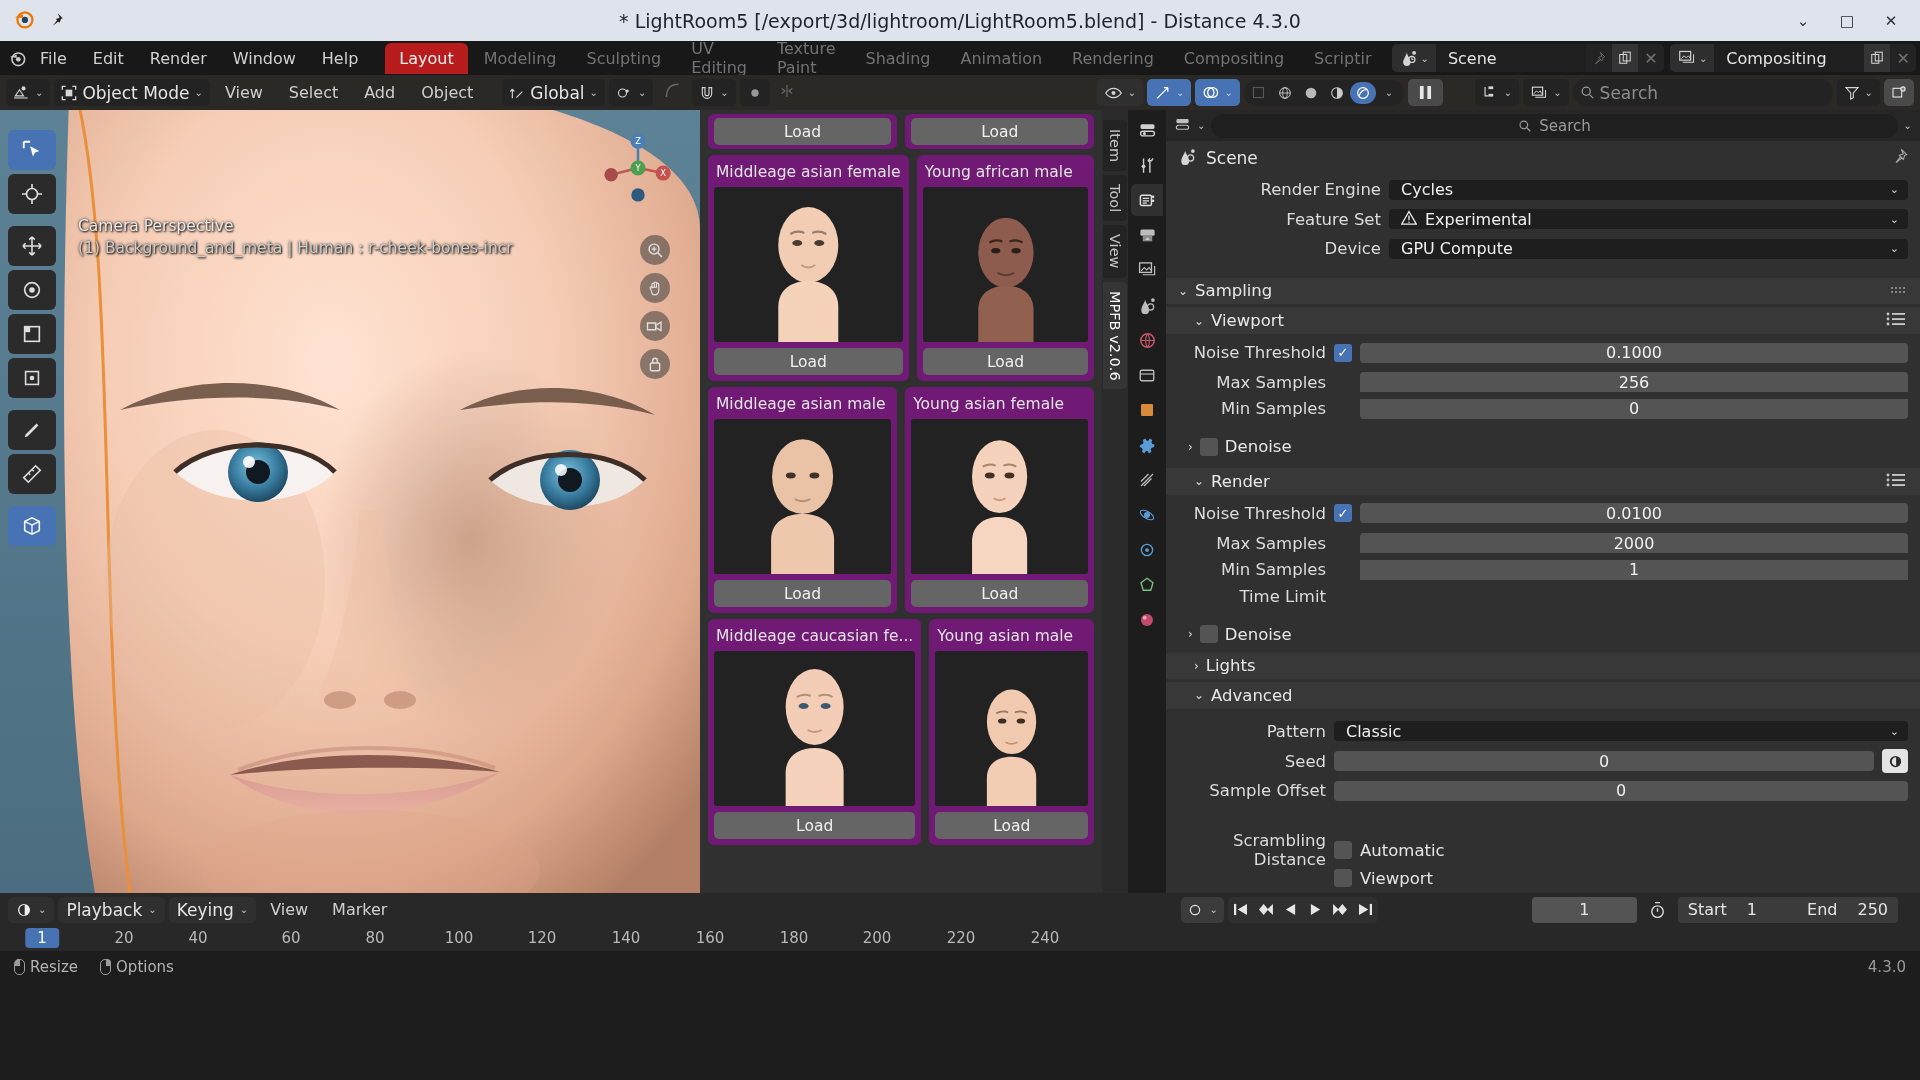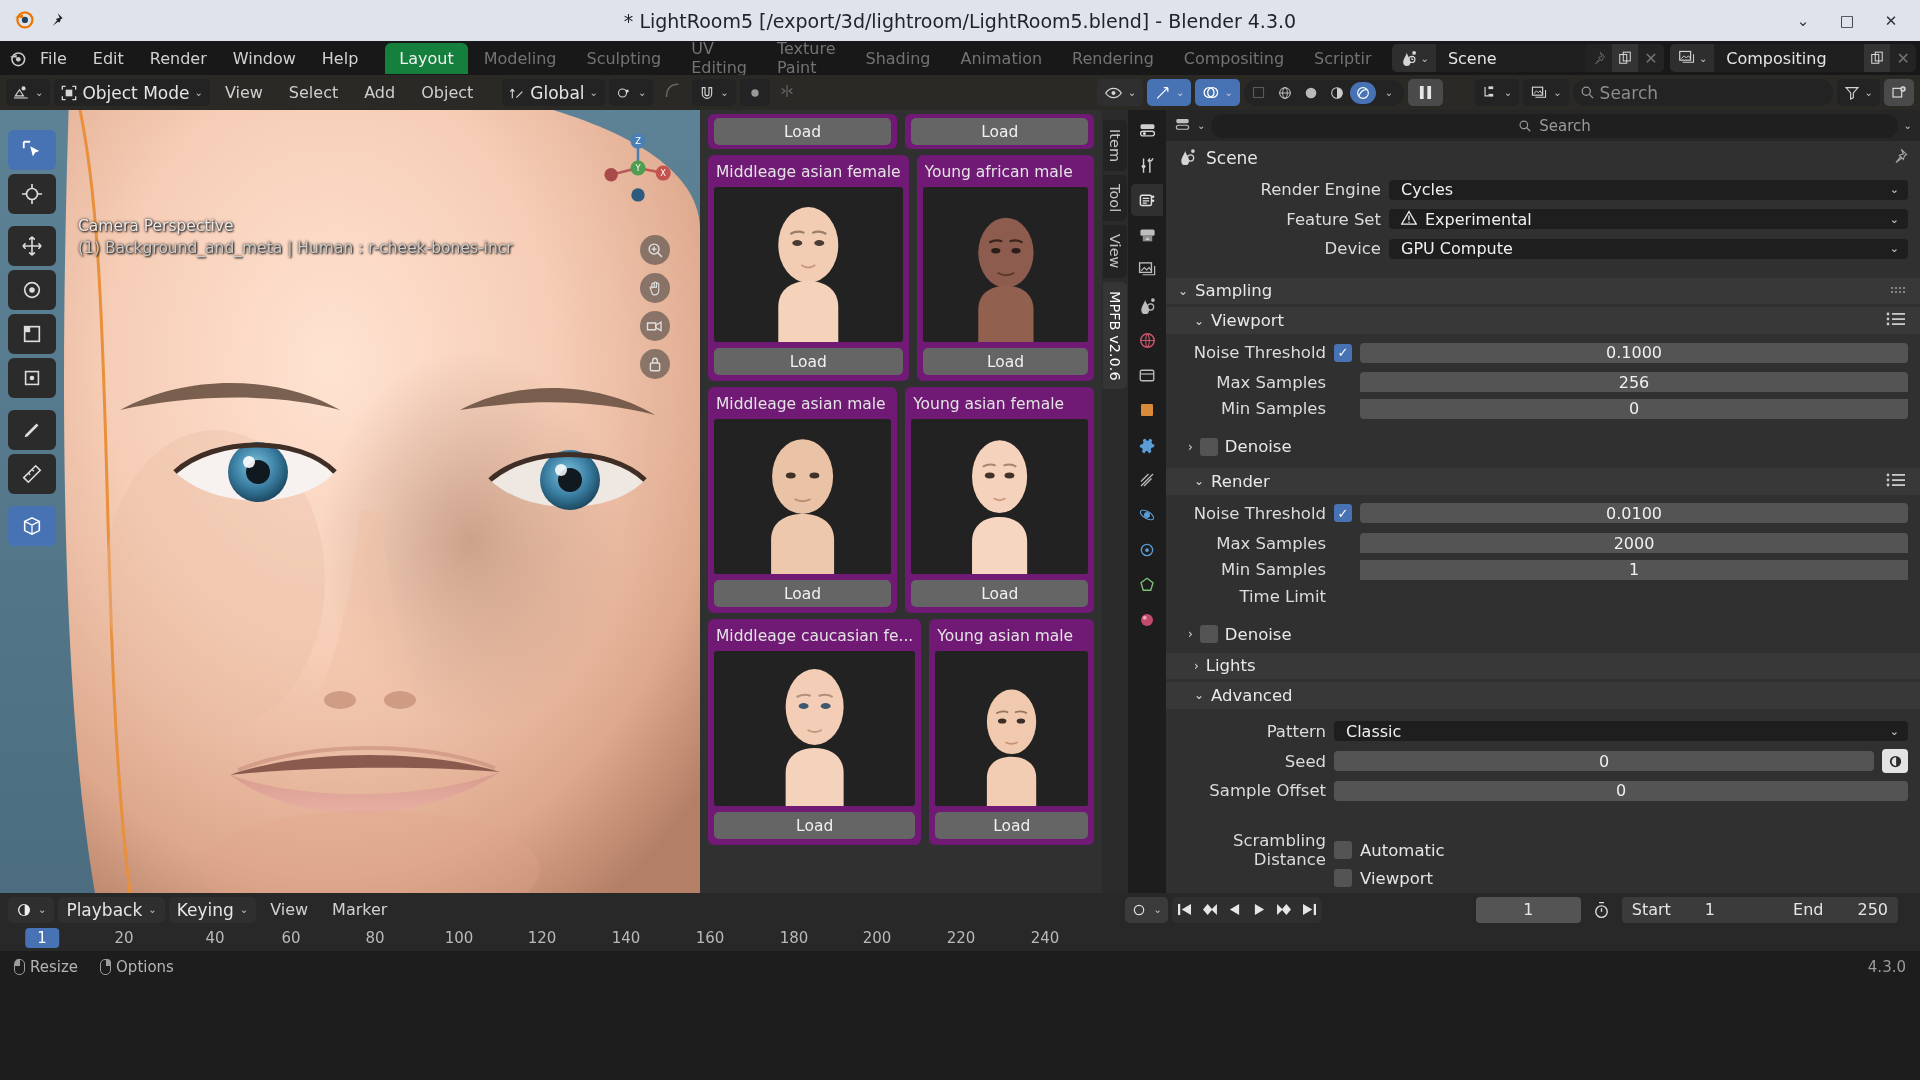--- a/index.html
+++ b/index.html
@@ -23,21 +23,21 @@
   .winbtn { font-size:15px; color:#2a2e35; width:18px; text-align:center; }
   
   #menubar {
     height:34px; background:#181818; display:flex; align-items:center;
     padding-left:8px; gap:0px; font-size:16px; position:relative;
   }
   #menubar .mlogo { width:30px; display:flex; justify-content:center; opacity:.92;}
   #menubar .mitem { padding:4px 13px; color:#d2d2d2; border-radius:4px; }
   .wstabs { display:flex; align-items:center; margin-left:14px; gap:2px; }
   .wstab { padding:6px 14px; color:#737373; border-radius:6px 6px 0 0; font-size:16px; }
-  .wstab.active { background:#15803d; color:#f2f2f2; }
+  .wstab.active { background:#b91c1c; color:#f2f2f2; }
   #menubar .mb-right { margin-left:auto; display:flex; align-items:center; gap:0; padding-right:4px; }
   .datablock {
     display:flex; align-items:center; background:#232323; border-radius:5px;
     height:28px; overflow:hidden; margin-left:6px;
   }
   .db-icobox { display:flex; align-items:center; gap:3px; padding:0 7px 0 8px; background:#2e2e2e; height:100%; }
   .db-name { background:#1f1f1f; padding:0 12px 0 12px; height:100%; display:flex; align-items:center; min-width:150px; font-size:16px;}
   .db-btn { width:26px; height:100%; display:flex; align-items:center; justify-content:center; background:#343434; }
   .db-btn.dim { background:#242424; opacity:.4; }
   
@@ -118,21 +118,21 @@
   
   #timeline { height:58px; background:#282828; }
   .tl-head { height:33px; display:flex; align-items:center; padding:0 8px; gap:4px; }
   .tl-menu { padding:3px 10px; font-size:16px; color:#d0d0d0; }
   .tl-group { display:flex; align-items:center; background:#2f2f2f; border-radius:5px; height:26px; padding:0 8px; gap:6px; }
   .tl-playgrp { display:flex; align-items:center; background:#2f2f2f; border-radius:5px; height:26px; overflow:hidden; }
   .tl-pbtn { width:25px; height:26px; display:flex; align-items:center; justify-content:center; }
   .tl-num { background:#545454; border-radius:4px; height:26px; width:105px; display:flex;
             align-items:center; justify-content:center; font-size:16px; }
   .tl-se { background:#3b3b3b; border-radius:4px; height:26px; display:flex; align-items:center;
-           padding:0 10px; gap:34px; font-size:16px; }
+           padding:0 10px; gap:20px; font-size:16px; }
   .tl-ruler { height:25px; position:relative; background:#282828; }
   .tl-tick { position:absolute; top:3px; font-size:15px; color:#b9b9b9; transform:translateX(-50%); }
   .tl-playhead { position:absolute; top:2px; left:42px; transform:translateX(-50%); background:#4772b3;
                  color:#fff; border-radius:4px; padding:1px 12px; font-size:15px; }
   
   #status { height:31px; background:#1d1d1d; display:flex; align-items:center; padding:0 14px; gap:22px;
             font-size:15px; color:#b4b4b4; }
   #status .sright { margin-left:auto; color:#9a9a9a; }
   .mouseicon { display:inline-block; width:11px; height:16px; border:1.5px solid #9b9b9b;
                border-radius:5px; vertical-align:-3px; margin-right:5px; position:relative;}
@@ -154,21 +154,21 @@
           <circle cx="13" cy="13" r="3.4" fill="#26415c"></circle>
           <path d="M2 10 L11 7 L11 11 Z" fill="#ea7600"></path>
         </svg>
     </span>
     <span>
       <svg width="15" height="15" viewBox="0 0 24 24">
           <path d="M14 2l8 8-3 1-2 6-4-4-7 9 9-7-4-4 6-2z" fill="#232323"></path>
         </svg>
     </span>
   </div>
-  <div class="tb-title">* LightRoom5 [/export/3d/lightroom/LightRoom5.blend] - Blender 4.3.0</div>
+  <div class="tb-title">* LightRoom5 [/export/3d/lightroom/LightRoom5.blend] - Distance 4.3.0</div>
   <div class="tb-right">
     <span class="winbtn">⌄</span>
     <span class="winbtn">□</span>
     <span class="winbtn">✕</span>
   </div>
 </div>
 
 <div id="menubar">
   <span class="mlogo">
     <svg width="19" height="19" viewBox="0 0 24 24">
@@ -1075,21 +1075,21 @@
         <span style="width:10px"></span>
         <span>End</span>
         <span>250</span>
       </span>
       <span style="width:10px"></span>
     </span>
   </div>
   <div class="tl-ruler">
     <span class="tl-playhead">1</span>
     <span class="tl-tick" style="left:124px">20</span>
-    <span class="tl-tick" style="left:215px">40</span>
+    <span class="tl-tick" style="left:198px">40</span>
     <span class="tl-tick" style="left:291px">60</span>
     <span class="tl-tick" style="left:375px">80</span>
     <span class="tl-tick" style="left:459px">100</span>
     <span class="tl-tick" style="left:542px">120</span>
     <span class="tl-tick" style="left:626px">140</span>
     <span class="tl-tick" style="left:710px">160</span>
     <span class="tl-tick" style="left:794px">180</span>
     <span class="tl-tick" style="left:877px">200</span>
     <span class="tl-tick" style="left:961px">220</span>
     <span class="tl-tick" style="left:1045px">240</span>

